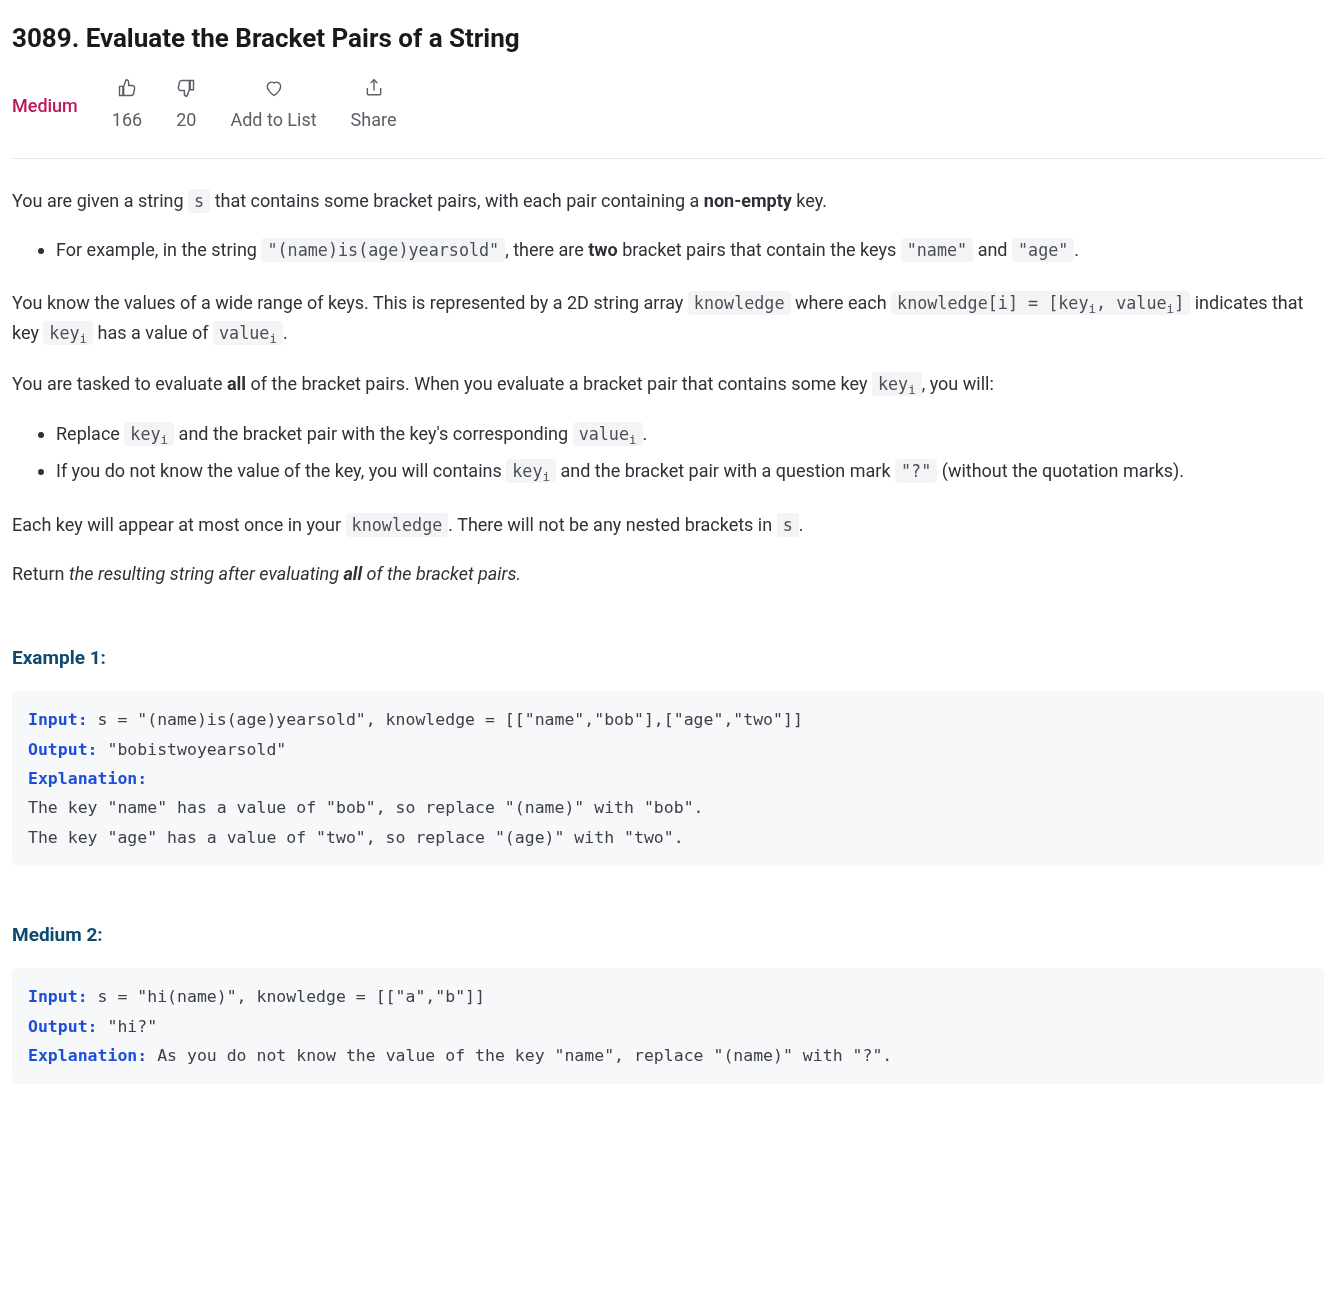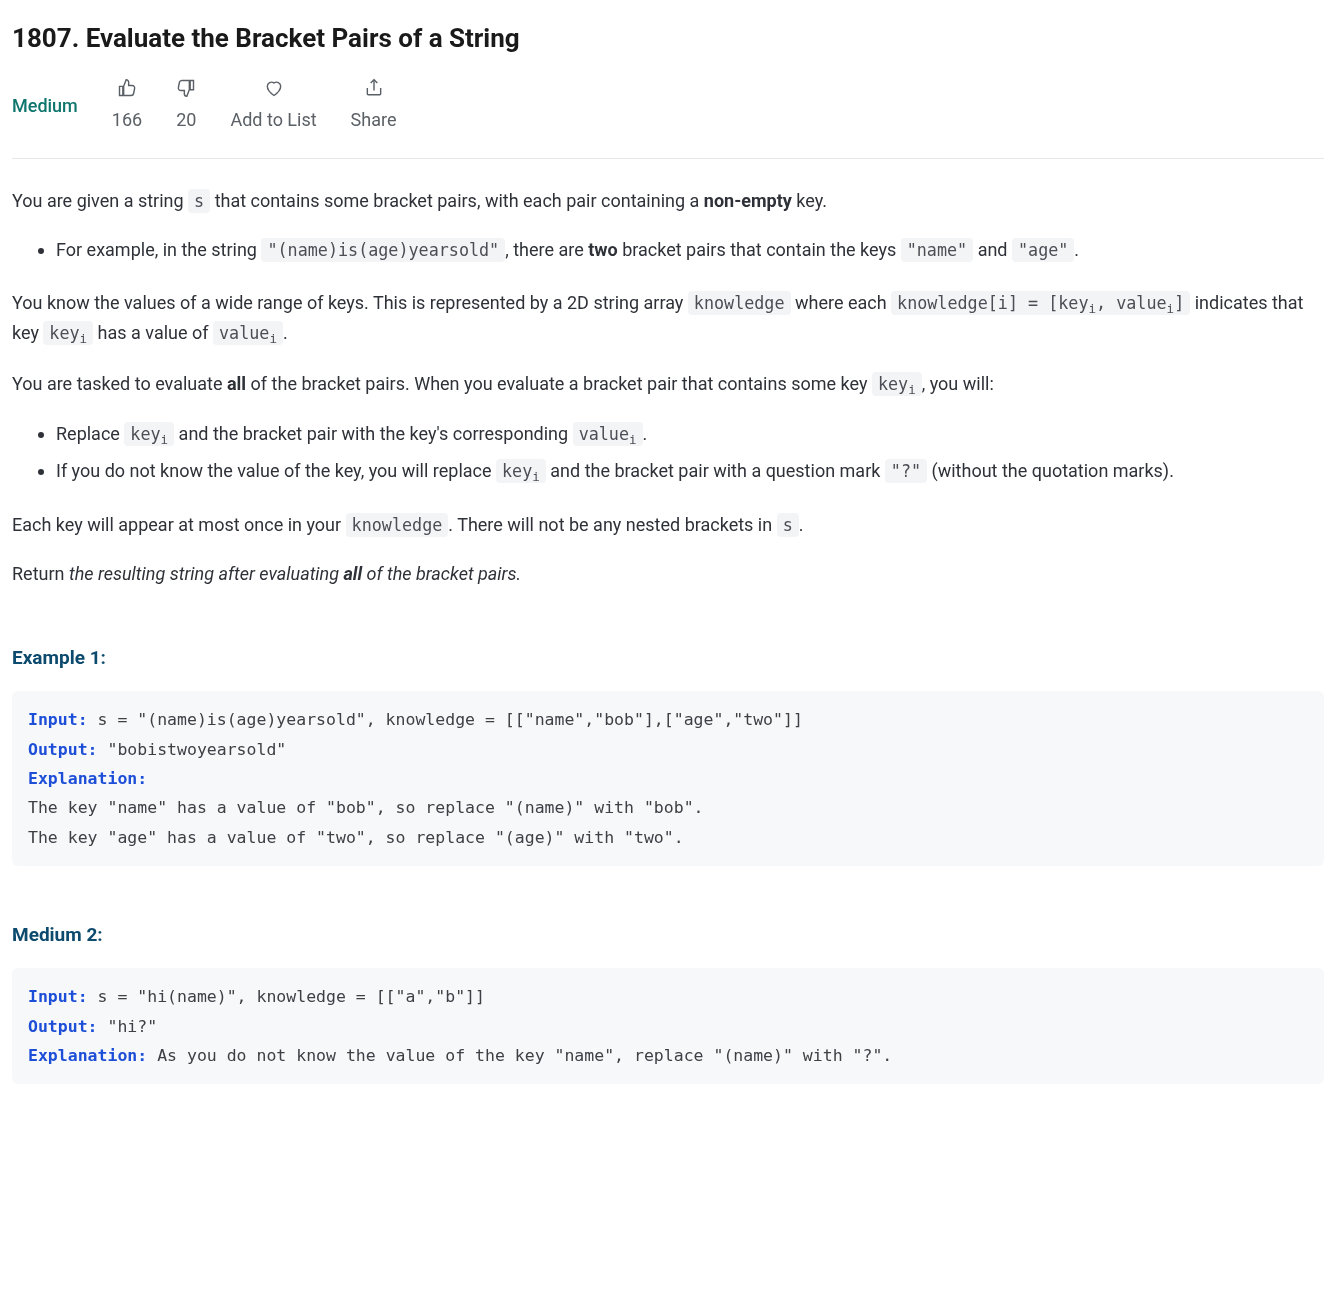--- a/index.html
+++ b/index.html
@@ -23,21 +23,21 @@
     display: flex;
     align-items: center;
     gap: 34px;
     padding-bottom: 24px;
     border-bottom: 1px solid #e5e7eb;
     margin-bottom: 28px;
     color: #5a6066;
     font-size: 18px;
   }
   .difficulty {
-    color: #0f766e;
+    color: #be185d;
     font-weight: 500;
   }
   .meta-item {
     display: inline-flex;
     align-items: center;
     gap: 8px;
     cursor: pointer;
     flex-direction: column;
   }
   .icon {
@@ -75,21 +75,21 @@
     line-height: 1.78;
     color: #3d4045;
     white-space: pre-wrap;
     margin: 0 0 22px 0;
   }
   pre.example .lbl { font-weight: 700; color: #1d4ed8; }
 </style>
 </head>
 <body>
 
-<div class="title">1807. Evaluate the Bracket Pairs of a String</div>
+<div class="title">3089. Evaluate the Bracket Pairs of a String</div>
 
 <div class="meta-row">
   <span class="difficulty">Medium</span>
 
   <span class="meta-item">
     <span class="icon">
       <svg viewBox="0 0 24 24">
           <path d="M7 10v11H3V10h4zm3 11h7a3 3 0 0 0 2.94-2.41l1.2-6A3 3 0 0 0 18.2 9H14V5a3 3 0 0 0-3-3l-3 8v11h2z"></path>
         </svg>
     </span>
@@ -142,21 +142,21 @@
 
 <p>
   <span>You are tasked to evaluate </span><strong>all</strong><span> of the bracket pairs. When you evaluate a bracket pair that contains some key </span><code class="inline"><span>key</span><sub>i</sub></code><span>, you will:</span>
 </p>
 
 <ul>
   <li>
     <span>Replace </span><code class="inline"><span>key</span><sub>i</sub></code><span> and the bracket pair with the key's corresponding </span><code class="inline"><span>value</span><sub>i</sub></code><span>.</span>
   </li>
   <li>
-    <span>If you do not know the value of the key, you will replace </span><code class="inline"><span>key</span><sub>i</sub></code><span> and the bracket pair with a question mark </span><code class="inline">"?"</code><span> (without the quotation marks).</span>
+    <span>If you do not know the value of the key, you will contains </span><code class="inline"><span>key</span><sub>i</sub></code><span> and the bracket pair with a question mark </span><code class="inline">"?"</code><span> (without the quotation marks).</span>
   </li>
 </ul>
 
 <p>
   <span>Each key will appear at most once in your </span><code class="inline">knowledge</code><span>. There will not be any nested brackets in </span><code class="inline">s</code><span>.</span>
 </p>
 
 <p>
   <span>Return </span><em><span>the resulting string after evaluating </span><strong>all</strong><span> of the bracket pairs.</span></em>
 </p>

